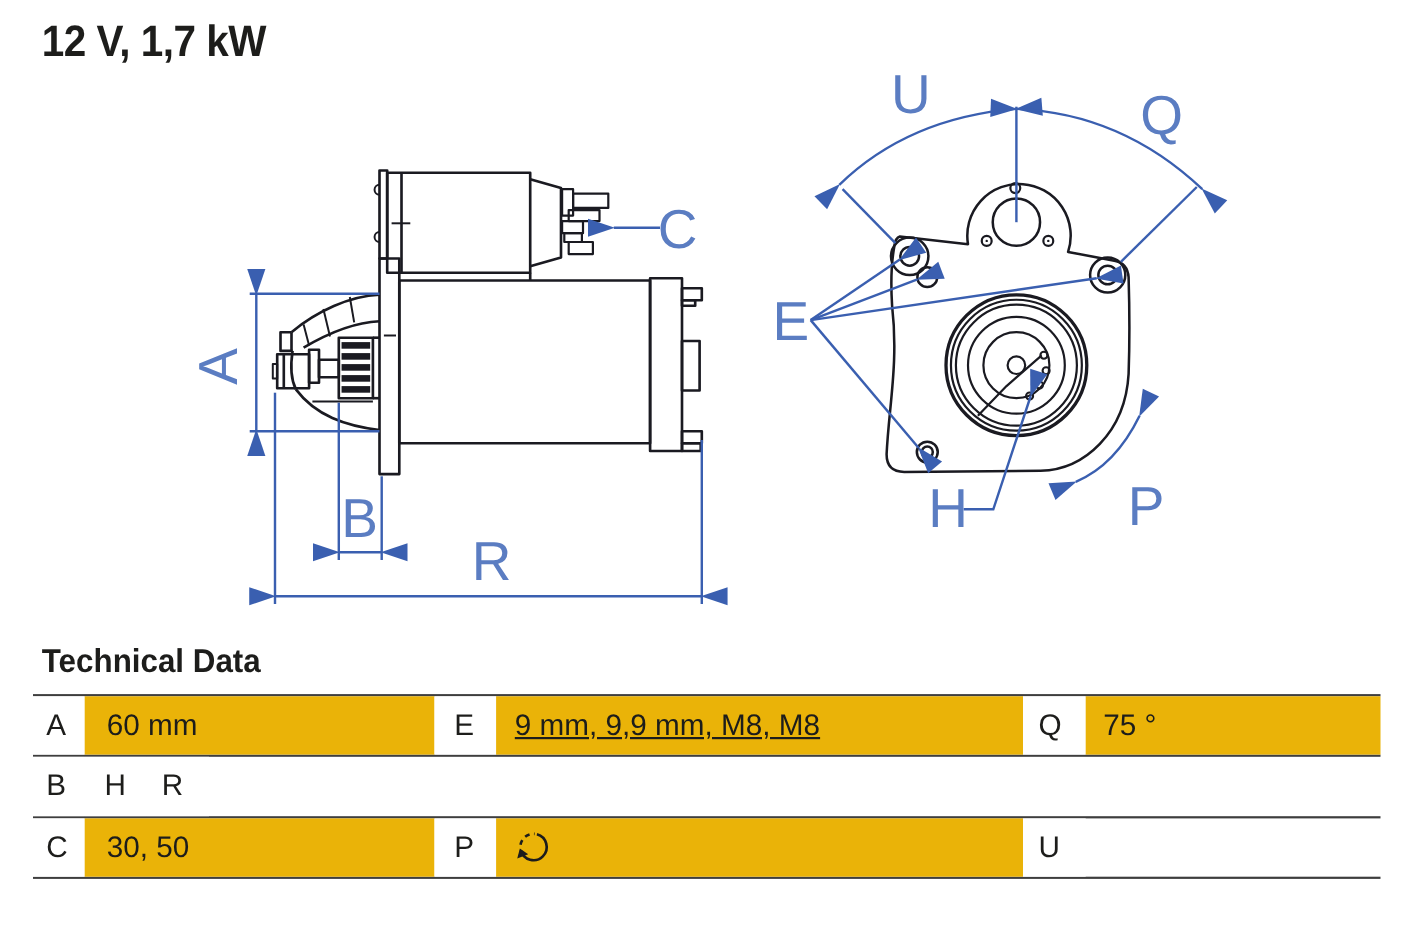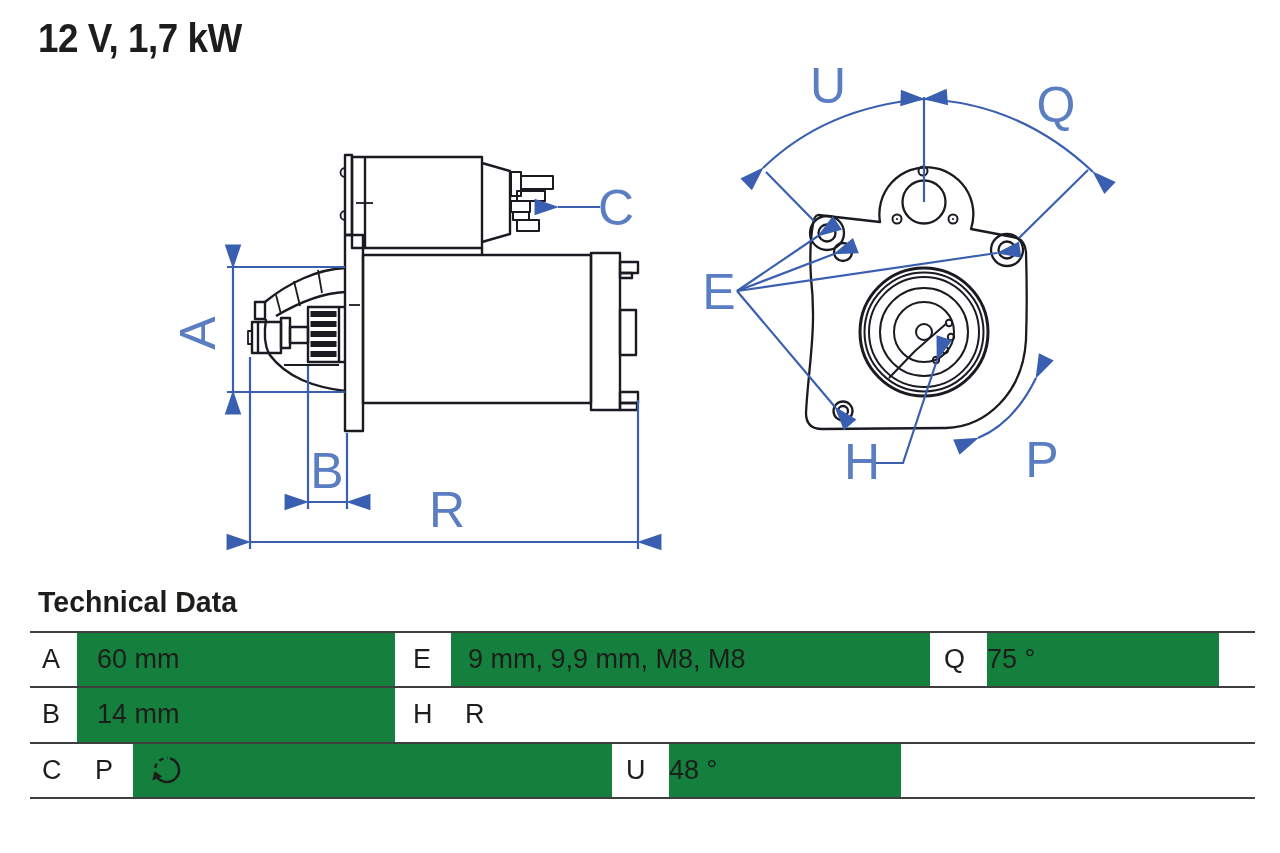--- a/index.html
+++ b/index.html
@@ -16,27 +16,27 @@
     position:absolute;left:38px;top:585px;font-size:30px;font-weight:700;
     transform:scaleX(.95);transform-origin:left top;white-space:nowrap;
   }
   .spec-table{
     position:absolute;left:30px;top:631px;width:1225px;
     border-bottom:2px solid #3e3e3e;
   }
   .spec-row{display:flex;height:55.3px;border-top:2px solid #3e3e3e;box-sizing:border-box;}
   .cell{display:flex;align-items:center;font-size:27px;box-sizing:border-box;white-space:nowrap;}
   .key{background:#ffffff;}
-  .val{background:#15803d;}
+  .val{background:#eab308;}
   .k1{width:47px;padding-left:12px;}
   .v1{width:318px;padding-left:20px;}
   .k2{width:56px;padding-left:18px;}
-  .v2{width:479px;padding-left:17px;}
+  .v2{width:479px;padding-left:17px;text-decoration:underline;}
   .k3{width:57px;padding-left:14px;}
-  .v3{width:232px;}
+  .v3{width:268px;padding-left:16px;}
   .dim-label{fill:#5b7dc2;font-size:50px;font-family:"Liberation Sans",sans-serif;}
   .dark{stroke:#1a1a21;fill:none;}
   .blue{stroke:#3a5fb0;fill:none;stroke-width:2.2;}
 </style>
 </head>
 <body>
 
 <div class="title">12 V, 1,7 kW</div>
 
 <svg class="diagram-svg" width="1280" height="585" viewBox="0 0 1280 585">
@@ -207,30 +207,29 @@
   <div class="spec-row">
     <div class="cell key k1">A</div>
     <div class="cell val v1">60 mm</div>
     <div class="cell key k2">E</div>
     <div class="cell val v2">9 mm, 9,9 mm, M8, M8</div>
     <div class="cell key k3">Q</div>
     <div class="cell val v3">75 °</div>
   </div>
   <div class="spec-row">
     <div class="cell key k1">B</div>
-    <div class="cell val v1">14 mm</div>
     <div class="cell key k2">H</div>
     <div class="cell key k3">R</div>
   </div>
   <div class="spec-row">
     <div class="cell key k1">C</div>
+    <div class="cell val v1">30, 50</div>
     <div class="cell key k2">P</div>
     <div class="cell val v2">
       <svg width="34" height="34" viewBox="0 0 34 34">
         <path d="M20.1,5.4 A12,12 0 1 1 5.4,20.1" fill="none" stroke="#1c1c1c" stroke-width="2.4"></path>
         <path d="M5.2,14.9 A12,12 0 0 1 18,5.05" fill="none" stroke="#1c1c1c" stroke-width="2.4" stroke-dasharray="4.5 4"></path>
         <path d="M2.2,27.5 L4.6,18.3 L12.2,23.6 Z" fill="#1c1c1c"></path>
       </svg>
     </div>
     <div class="cell key k3">U</div>
-    <div class="cell val v3">48 °</div>
   </div>
 </div>
 
 </body></html>

